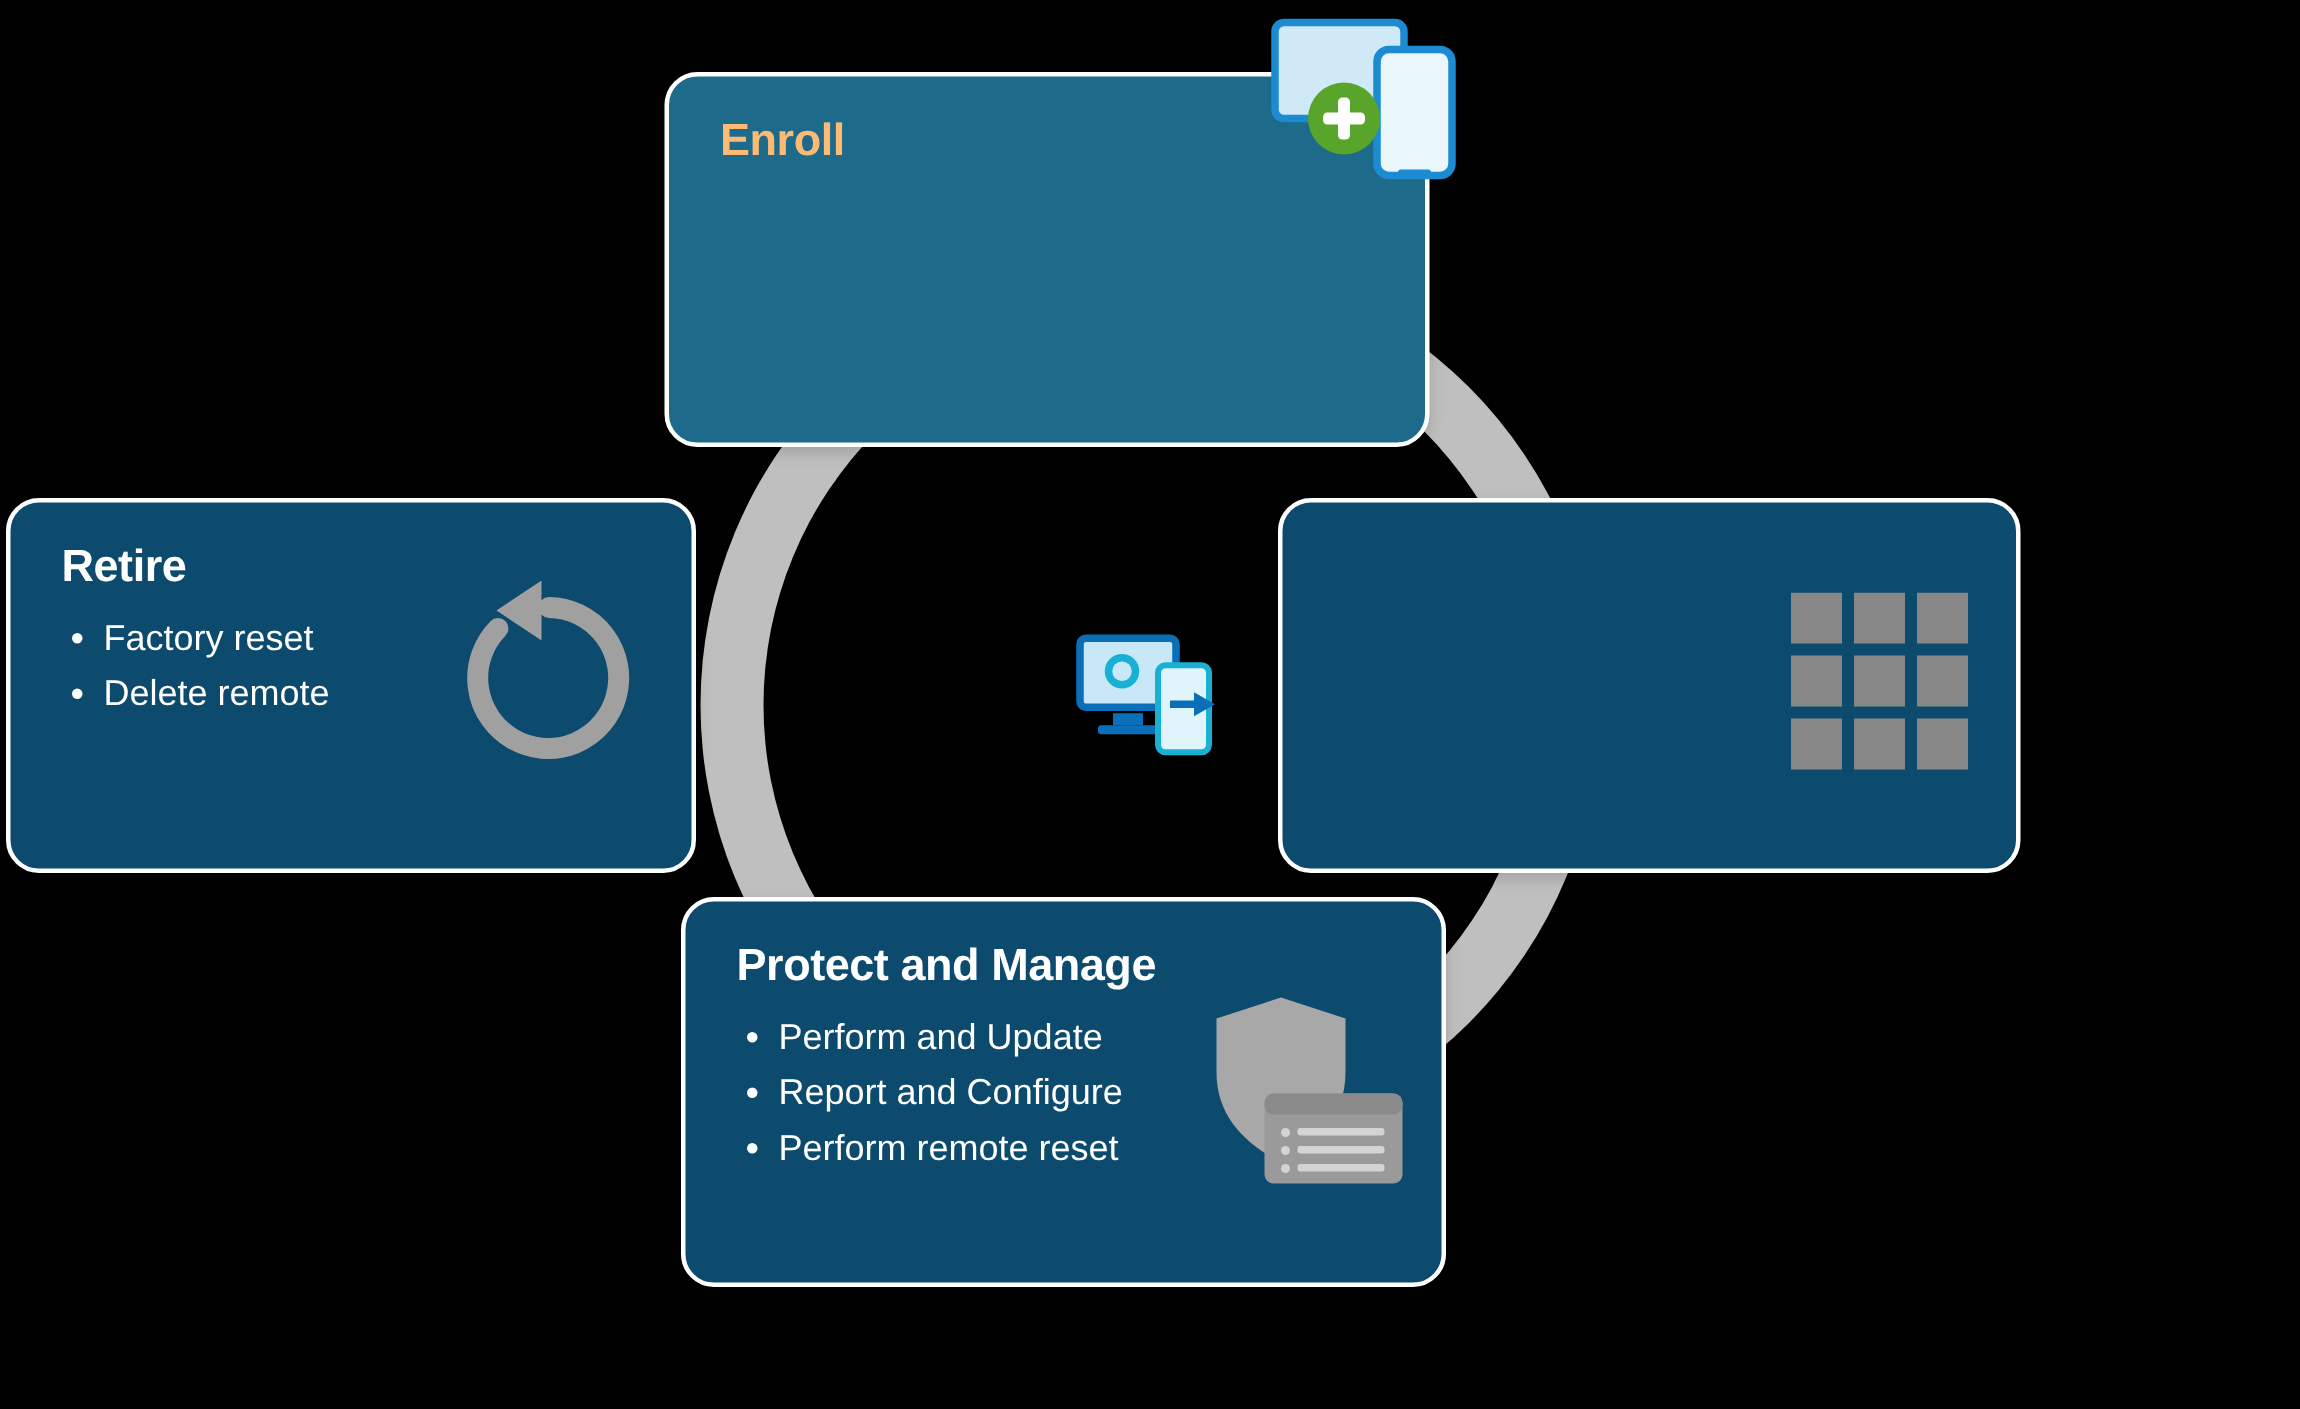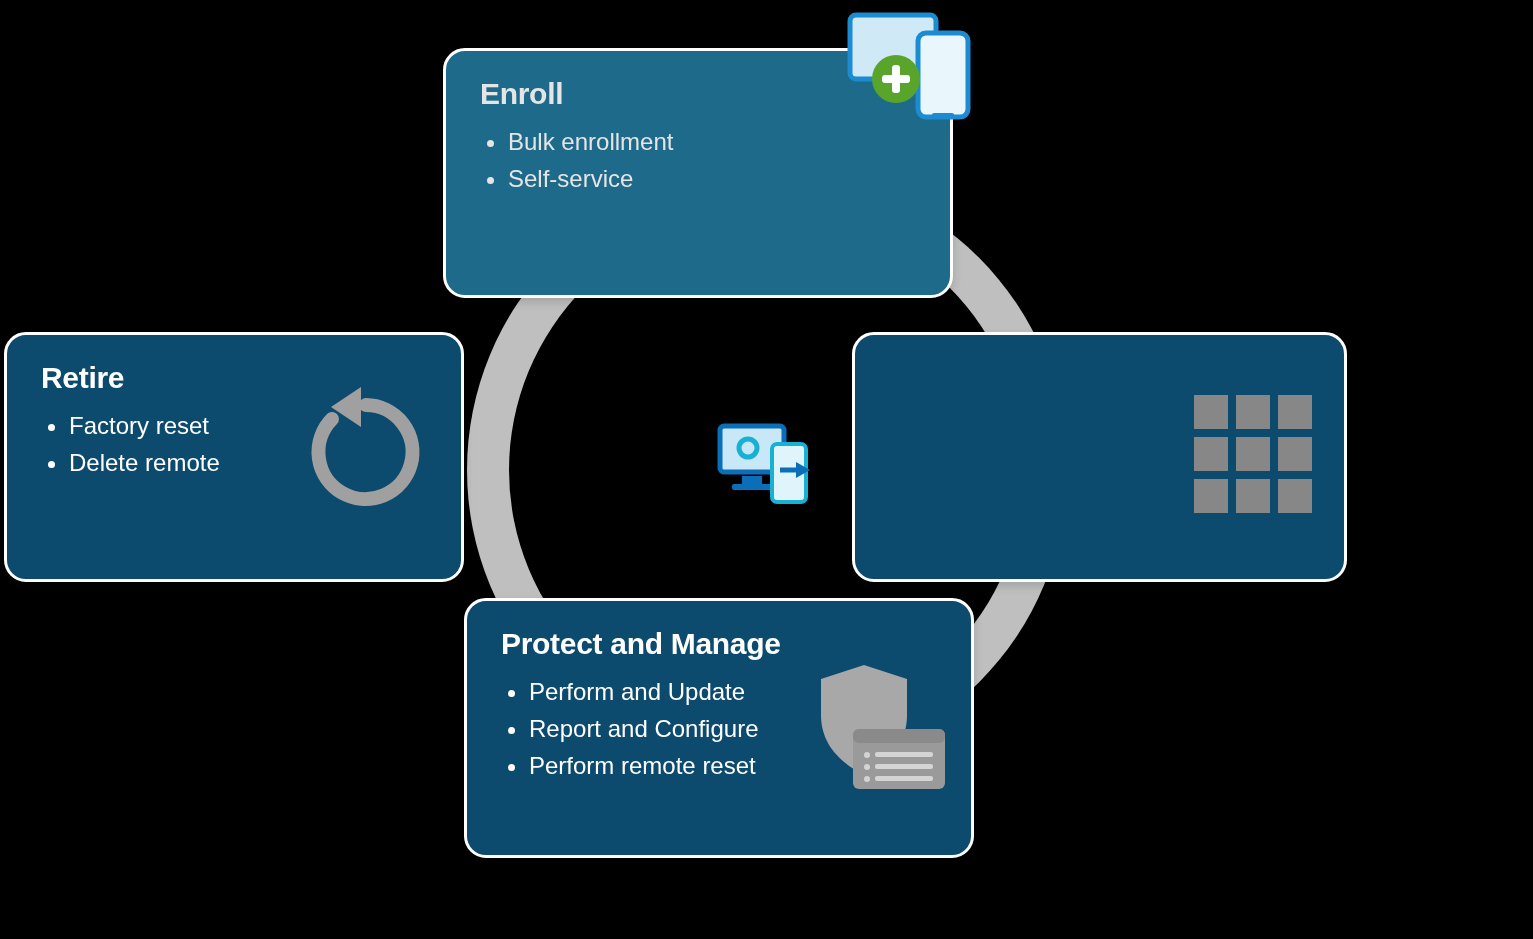--- a/index.html
+++ b/index.html
@@ -33,21 +33,21 @@
     box-sizing: border-box;
     padding: 26px 34px 30px 34px;
     box-shadow: 0 4px 10px rgba(0,0,0,0.15);
   }
   .card.inactive {
     background: #0c4a6e;
     color: #fff;
   }
   .card.active {
     background: #1d6a8a;
-    color: #e5e5e5;
+    color: #fdba74;
   }
   .card h2 {
     margin: 0 0 12px 0;
     font-size: 30px;
     font-weight: 700;
     letter-spacing: -0.3px;
   }
   .card ul {
     margin: 0;
     padding-left: 28px;
@@ -100,24 +100,20 @@
 
       <rect x="60" y="26" width="34" height="58" rx="5" fill="#dff4fb" stroke="#18b1d4" stroke-width="4"></rect>
 
       <line x1="68" y1="52" x2="86" y2="52" stroke="#0a6fb8" stroke-width="5"></line>
       <polygon points="84,44 98,52 84,60" fill="#0a6fb8"></polygon>
     </svg>
   </div>
 
   <div class="card active" style="left:443px; top:48px; width:510px; height:250px;">
     <h2>Enroll</h2>
-    <ul>
-      <li>Bulk enrollment</li>
-      <li>Self-service</li>
-    </ul>
 
     <div class="icon-area" style="right:-30px; top:-42px;">
       <svg width="140" height="120" viewBox="0 0 140 120">
 
         <rect x="10" y="6" width="86" height="64" rx="6" fill="#cfe9f7" stroke="#1c8bd1" stroke-width="5"></rect>
 
         <rect x="78" y="24" width="50" height="84" rx="8" fill="#e9f6fc" stroke="#1c8bd1" stroke-width="5"></rect>
         <rect x="92" y="104" width="22" height="4" rx="2" fill="#1c8bd1"></rect>
 
         <circle cx="56" cy="70" r="24" fill="#59a52c"></circle>
@@ -139,21 +135,21 @@
           <rect x="42" y="42" width="34" height="34"></rect>
           <rect x="84" y="42" width="34" height="34"></rect>
           <rect x="0" y="84" width="34" height="34"></rect>
           <rect x="42" y="84" width="34" height="34"></rect>
           <rect x="84" y="84" width="34" height="34"></rect>
         </g>
       </svg>
     </div>
   </div>
 
-  <div class="card inactive" style="left:464px; top:598px; width:510px; height:260px;">
+  <div class="card inactive" style="left:454px; top:598px; width:510px; height:260px;">
     <h2>Protect and Manage</h2>
     <ul>
       <li>Perform and Update</li>
       <li>Report and Configure</li>
       <li>Perform remote reset</li>
     </ul>
 
     <div class="icon-area" style="right:22px; top:58px;">
       <svg width="140" height="140" viewBox="0 0 140 140">
 

